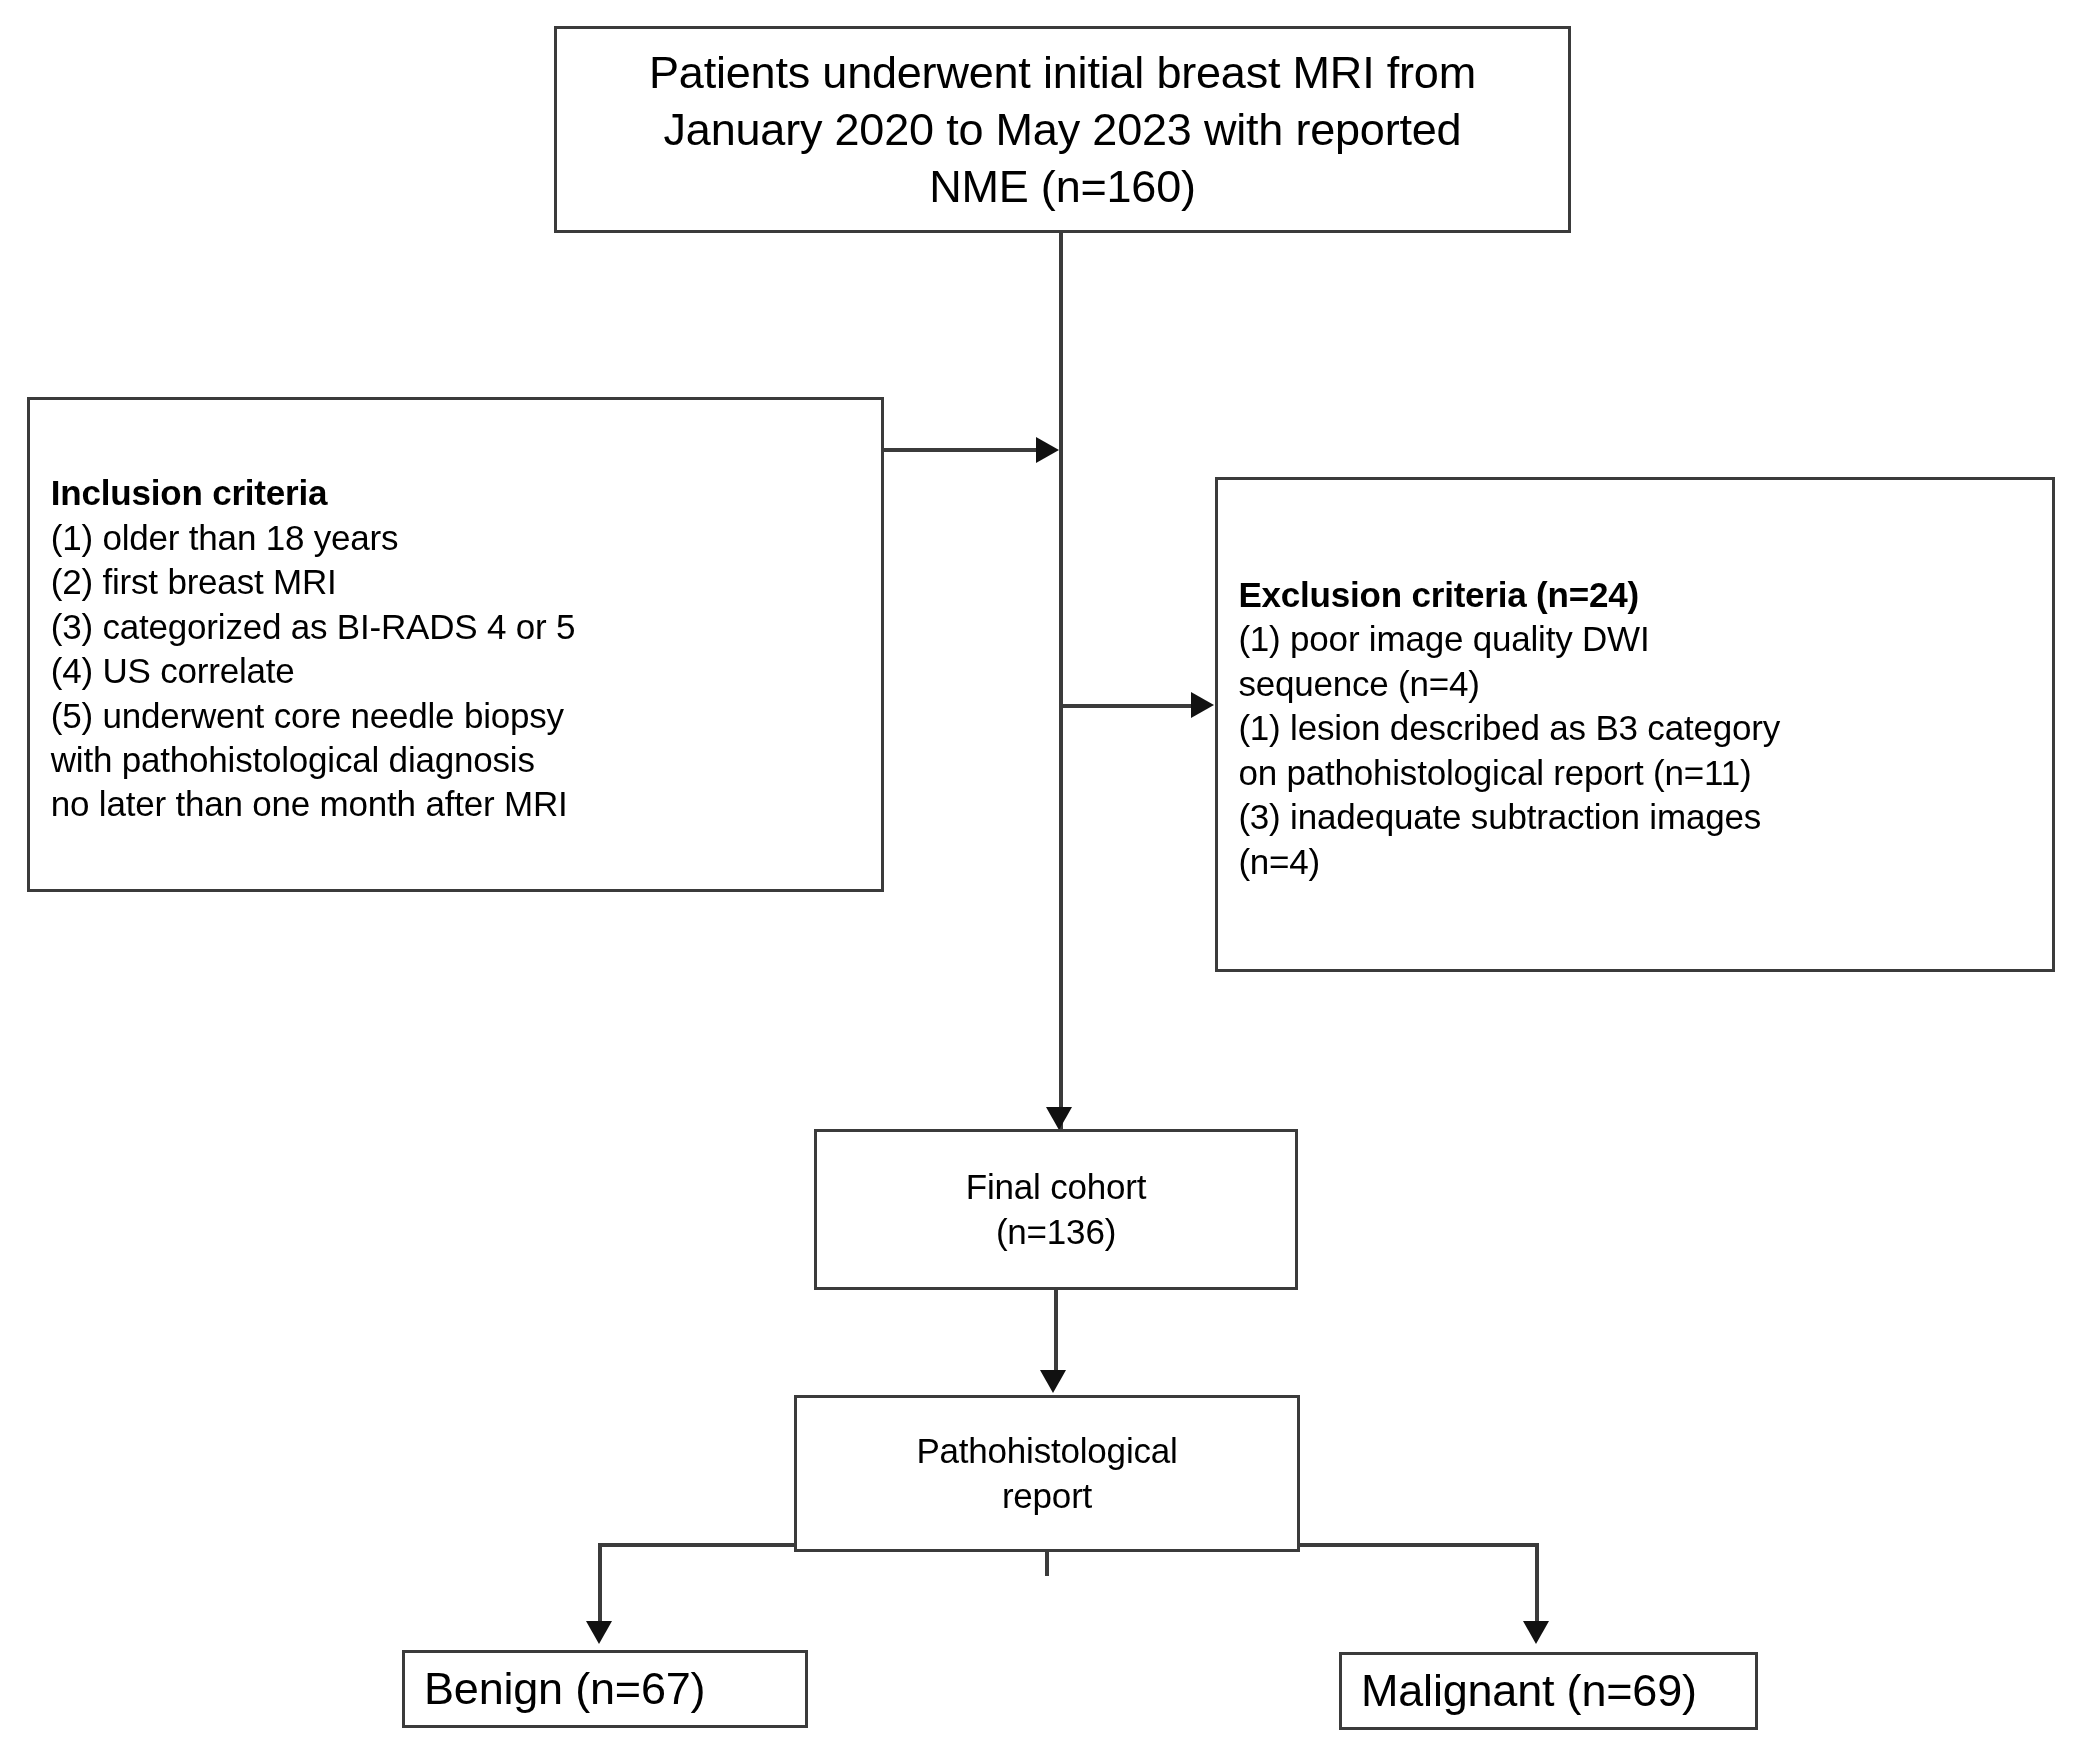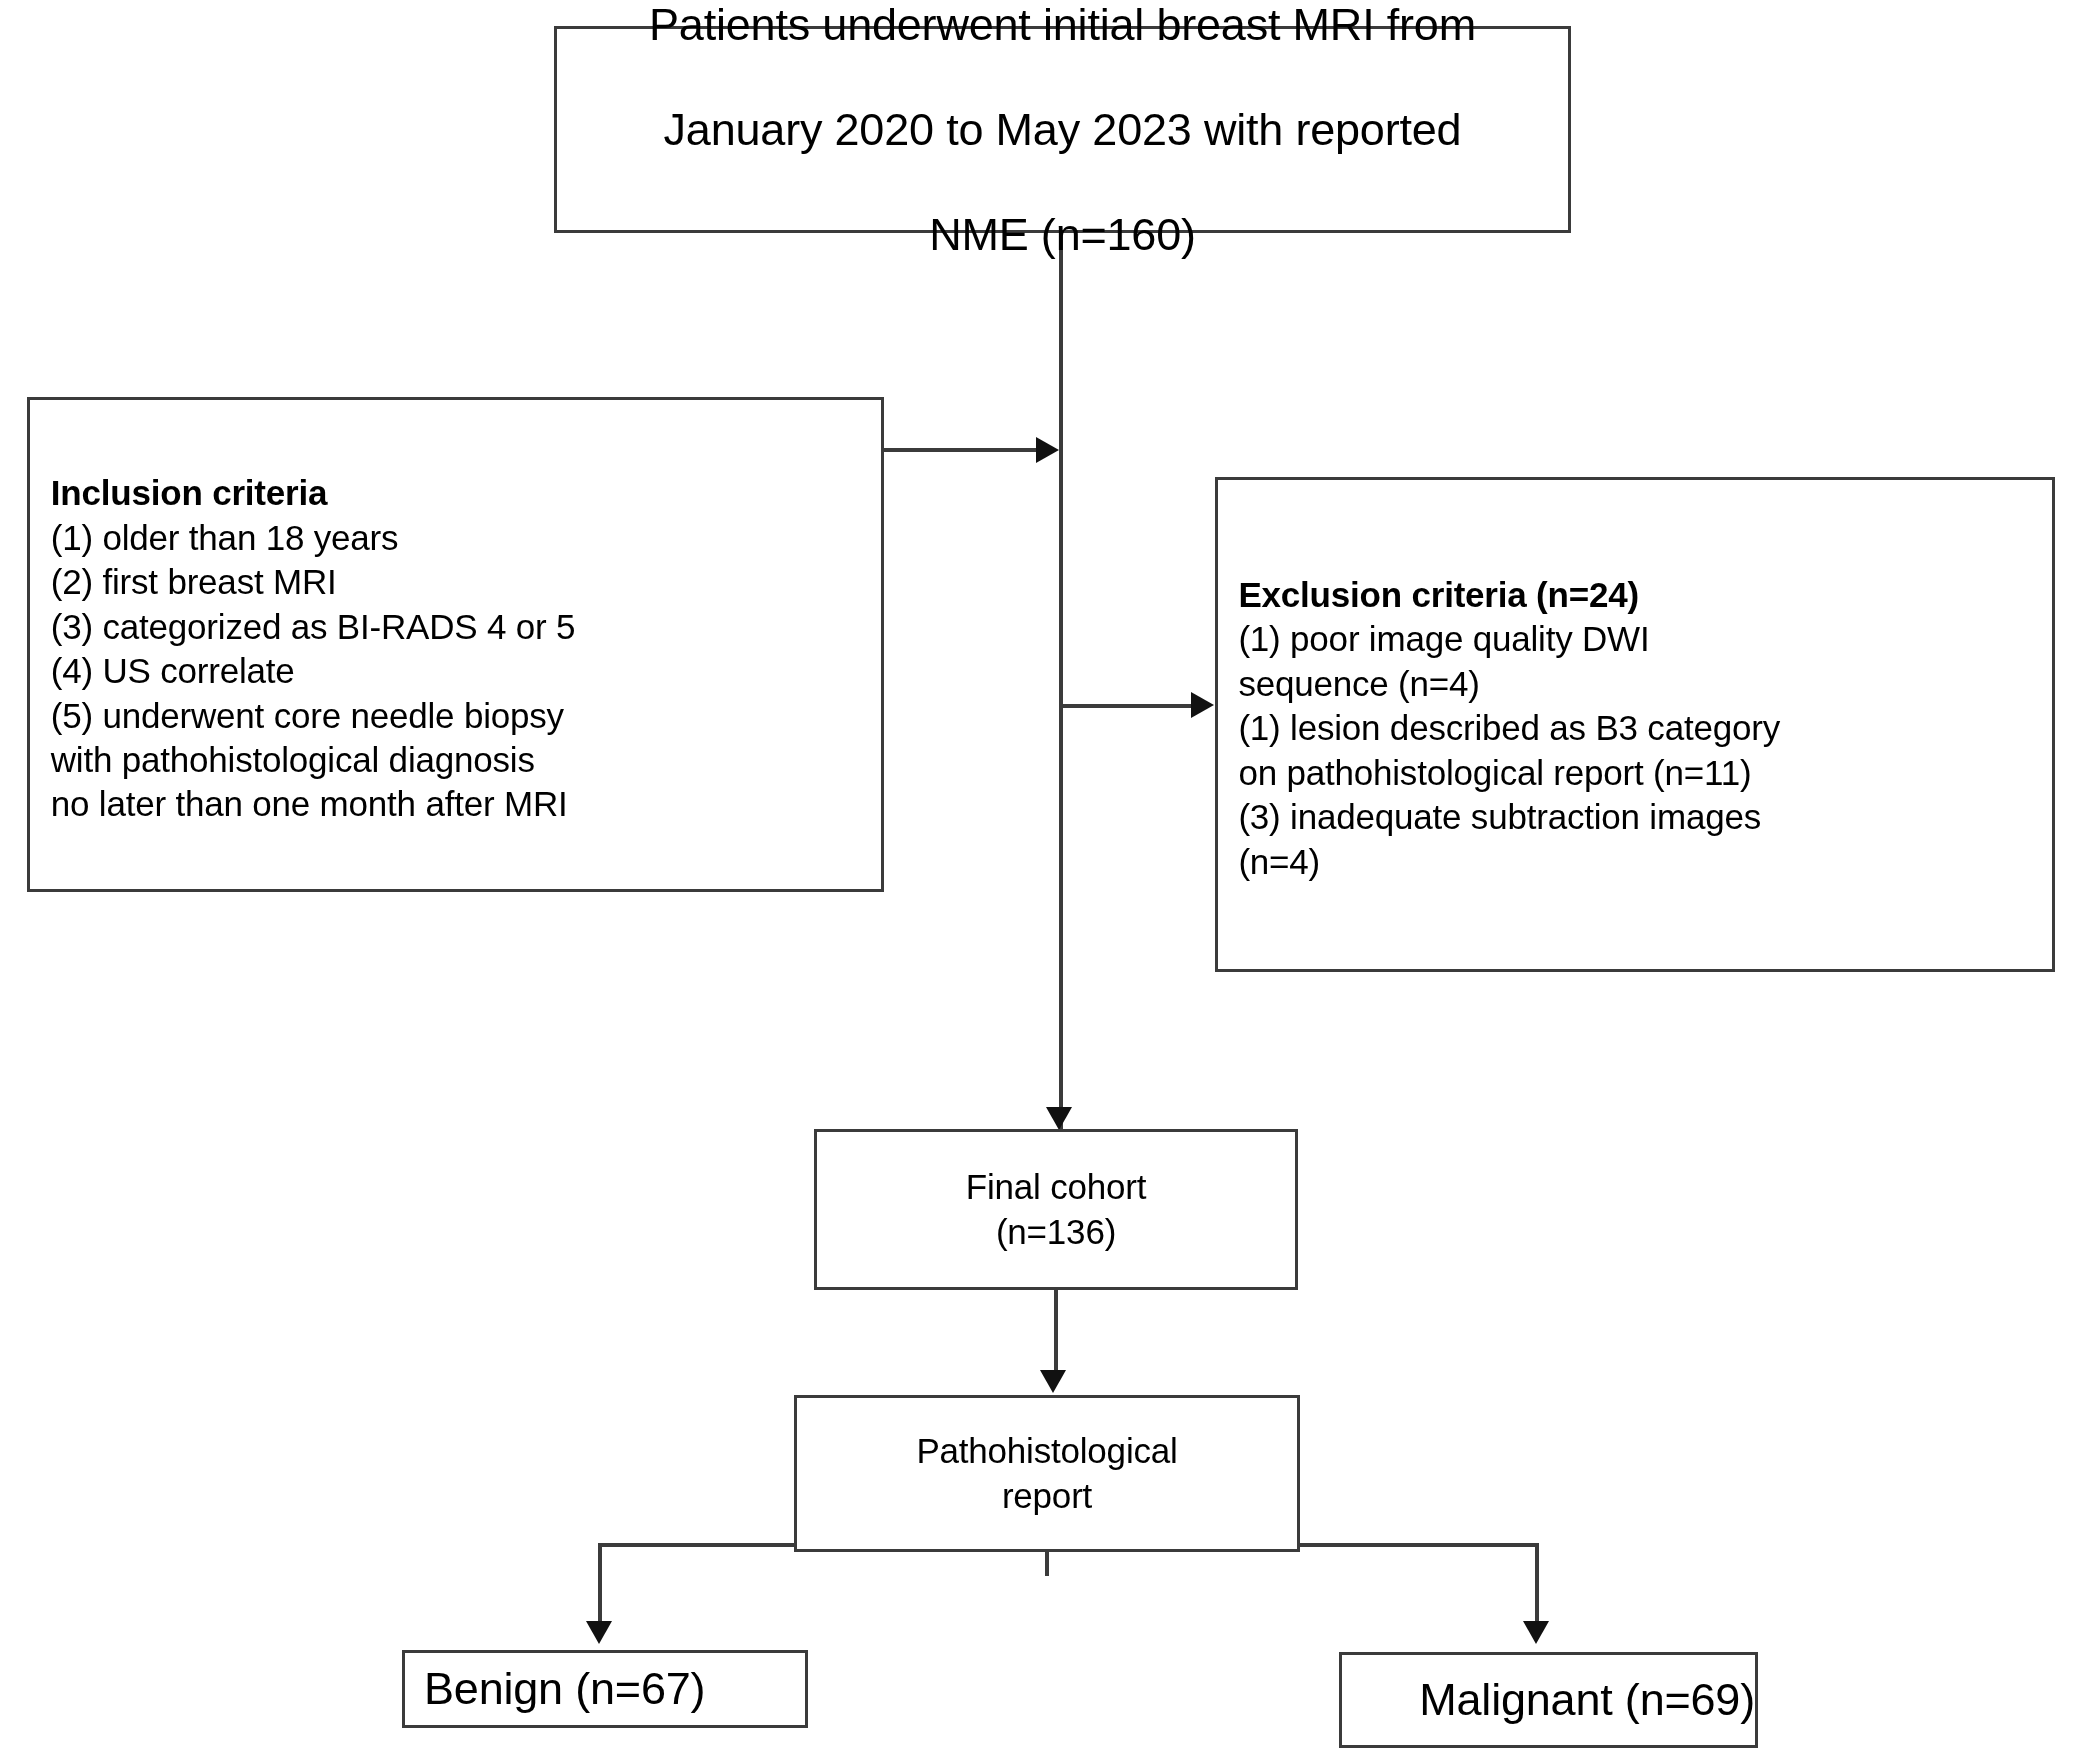--- a/index.html
+++ b/index.html
@@ -37,21 +37,21 @@
   .txt {
     font-size: 35px;
     line-height: 1.27;
     letter-spacing: -0.2px;
   }
   .txt.bold {
     font-weight: bold;
   }
   
   #box-initial {
-    left: 554px; top: 26px; width: 1017px; height: 207px; gap: 48px;
+    left: 554px; top: 26px; width: 1017px; height: 207px;
   }
   #box-initial .txt { font-size: 45px; }
 
   #box-inclusion {
     left: 27.4px; top: 397px; width: 857px; height: 495px;
     padding: 17px 0 7.8px 20.4px;
   }
   #box-exclusion {
     left: 1215px; top: 477px; width: 840px; height: 495px;
     padding: 15.7px 0 7.8px 20.4px;
@@ -60,23 +60,22 @@
     left: 814px; top: 1129px; width: 484px; height: 161px; justify-content: center;
   }
   #box-path {
     left: 794px; top: 1395px; width: 506px; height: 157px;
   }
   #box-benign {
     left: 402px; top: 1650px; width: 406px; height: 78px;
     padding-left: 19px;
   }
   #box-malignant {
-    left: 1339px; top: 1652px; width: 419px; height: 96px;
+    left: 1339px; top: 1652px; width: 419px; height: 78px;
     padding-left: 19px;
-    align-items: flex-end;
   }
   #box-benign .txt, #box-malignant .txt { font-size: 45px; }
 
   
   .conn {
     position: absolute;
     background: #3b3b3b;
   }
   .vline { width: 3.9px; }
   .hline { height: 3.9px; }

